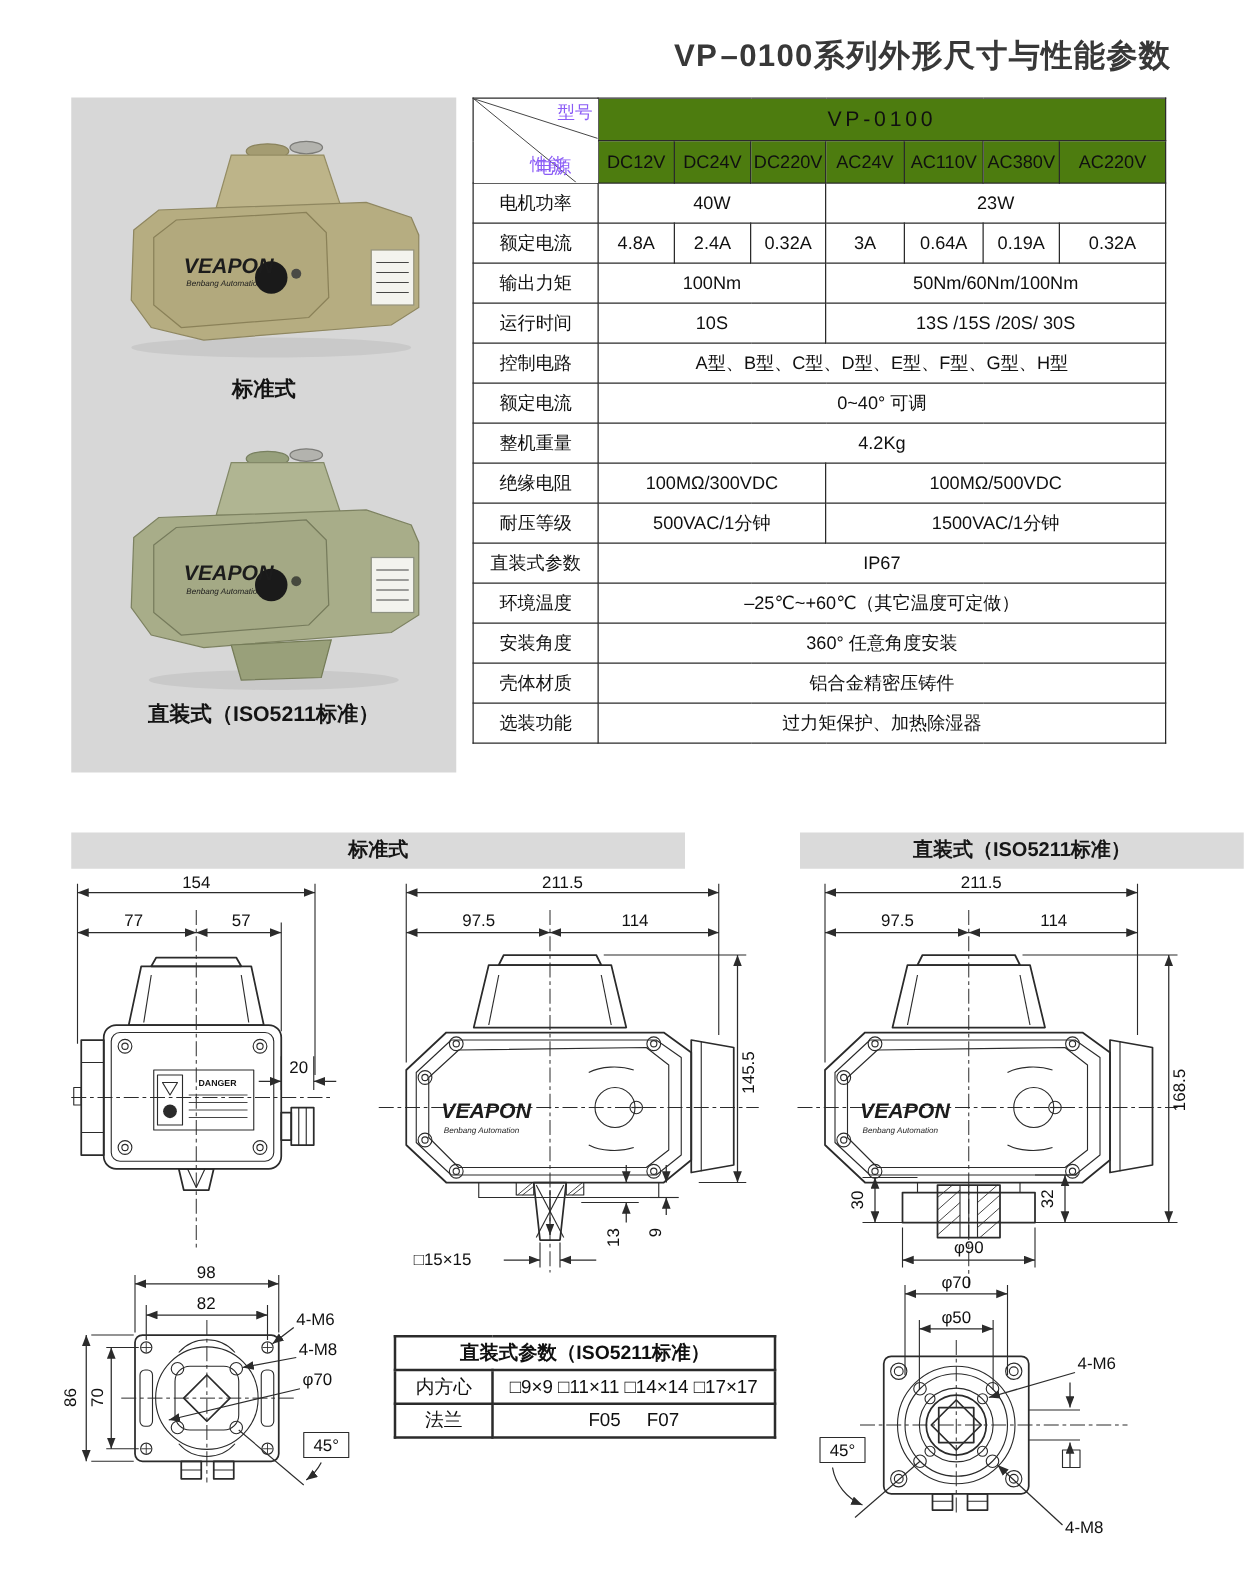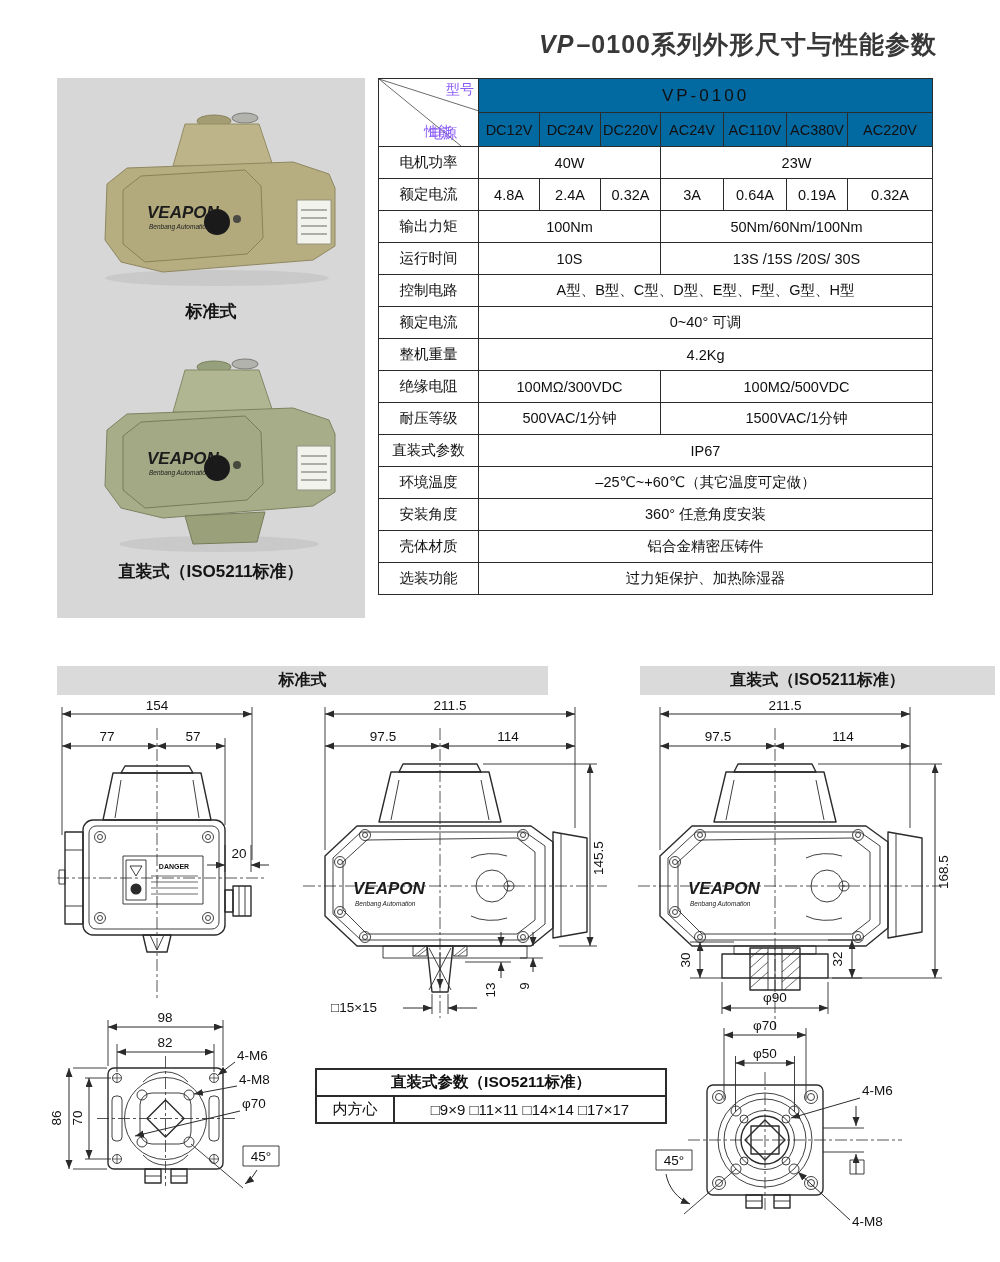--- a/index.html
+++ b/index.html
@@ -6,30 +6,30 @@
   body{
     position:relative;width:1000px;height:1262px;background:#ffffff;
     font-family:"Liberation Sans","DejaVu Sans",sans-serif;color:#111;
     overflow:hidden;
   }
   
   .page-title{
     position:absolute;top:28px;left:0;width:937px;text-align:right;
     font-size:25px;font-weight:bold;color:#383838;letter-spacing:1px;white-space:nowrap;
   }
-  .page-title .vp{font-style:italic;margin-right:2px;}
+  .page-title .vp{margin-right:2px;}
   
   .photo-panel{position:absolute;left:57px;top:78px;width:308px;height:540px;background:#d7d7d7;}
   .photo-svg{position:absolute;left:10px;}
   .photo-cap{position:absolute;width:100%;text-align:center;font-size:17px;font-weight:bold;color:#141414;}
   
   table.spec{position:absolute;left:378px;top:78px;width:554px;border-collapse:collapse;table-layout:fixed;}
   table.spec td{border:1.5px solid #2b2b2b;text-align:center;vertical-align:middle;
     font-size:14.5px;color:#101010;height:31px;padding:0 1px;overflow:hidden;white-space:nowrap;}
-  table.spec td.hdr{background:#0369a1;}
+  table.spec td.hdr{background:#4d7c0f;}
   table.spec td.model{font-size:17px;letter-spacing:3px;}
   table.spec td.diag{position:relative;padding:0;background:#fff;}
   .diag-wrap{position:relative;width:100%;height:67px;}
   .diag-wrap svg{position:absolute;left:0;top:0;}
   .diag-lab{position:absolute;font-size:14px;color:#8b5cf6;}
   .diag-model{right:4px;top:2px;}
   .diag-power{right:21px;top:30px;margin-top:16px;}
   .diag-perf{left:5px;top:44px;margin-left:40px;}
   
   .sec-bar{position:absolute;top:666px;height:29px;background:#dadada;
@@ -43,21 +43,21 @@
   .thin{fill:none;stroke:#2b2b2b;stroke-width:0.9;stroke-linejoin:round;}
   .dim{fill:none;stroke:#2b2b2b;stroke-width:1;}
   .ext{fill:none;stroke:#2b2b2b;stroke-width:0.9;}
   .cl{fill:none;stroke:#2b2b2b;stroke-width:0.8;stroke-dasharray:12 3 3 3;}
   .hl{stroke:#2b2b2b;stroke-width:0.7;}
   text.dt{font-size:13.5px;fill:#111;font-family:"Liberation Sans","DejaVu Sans",sans-serif;}
   text.logo{font-size:17px;font-weight:bold;font-style:italic;fill:#1c1c1c;}
   text.logos{font-size:6.5px;font-style:italic;fill:#1c1c1c;}
   text.tiny{font-size:7px;font-weight:bold;fill:#111;}
   
-  table.isotab{position:absolute;left:315px;top:1068px;width:352px;border-collapse:collapse;background:#fff;}
+  table.isotab{position:absolute;left:315px;top:1068px;width:306px;border-collapse:collapse;background:#fff;}
   table.isotab td{border:2px solid #2b2b2b;text-align:center;font-size:15px;color:#101010;height:25px;padding:0 2px;white-space:nowrap;}
   table.isotab td.ititle{font-weight:bold;font-size:15.5px;}
   table.isotab td.ilbl{width:72px;margin-left:48px;}
 </style>
 </head>
 <body>
 
 <svg width="0" height="0" style="position:absolute">
   <defs>
     <marker id="arw" markerWidth="10" markerHeight="8" refX="9" refY="3.5" orient="auto-start-reverse" markerUnits="userSpaceOnUse">
@@ -501,20 +501,24 @@
   <tbody>
     <tr>
       <td class="ititle" colspan="2">直装式参数（ISO5211标准）</td>
     </tr>
   </tbody>
   <tbody id="iso-body">
       <tr>
         <td class="ilbl">内方心</td>
         <td>□9×9  □11×11  □14×14  □17×17</td>
       </tr>
+      <tr>
+        <td class="ilbl">法兰</td>
+        <td>F05&nbsp;&nbsp;&nbsp;&nbsp;&nbsp;F07</td>
+      </tr>
     </tbody>
 </table>
 
 <svg class="d-svg" style="left:650px;top:1000px" width="350" height="262" viewBox="0 0 350 262">
 
   <line class="ext" x1="74" y1="28" x2="74" y2="100"></line>
   <line class="ext" x1="156" y1="28" x2="156" y2="100"></line>
   <line class="dim" x1="74" y1="35" x2="156" y2="35" marker-start="url(#arw)" marker-end="url(#arw)"></line>
   <text class="dt" x="115" y="30" text-anchor="middle">φ70</text>
   <line class="ext" x1="85.5" y1="56" x2="85.5" y2="112"></line>

